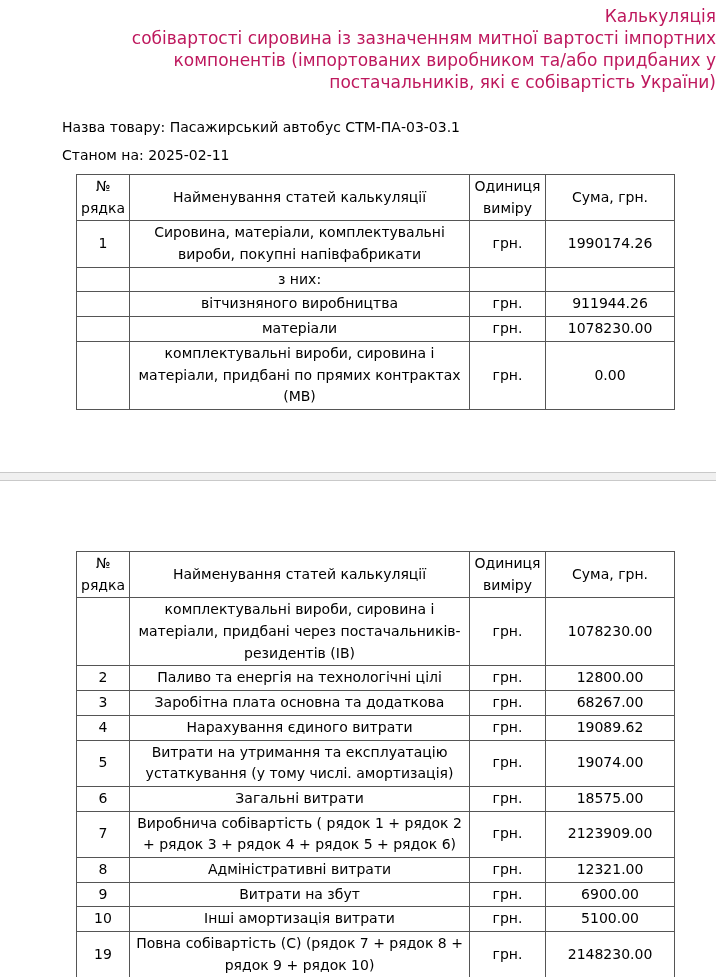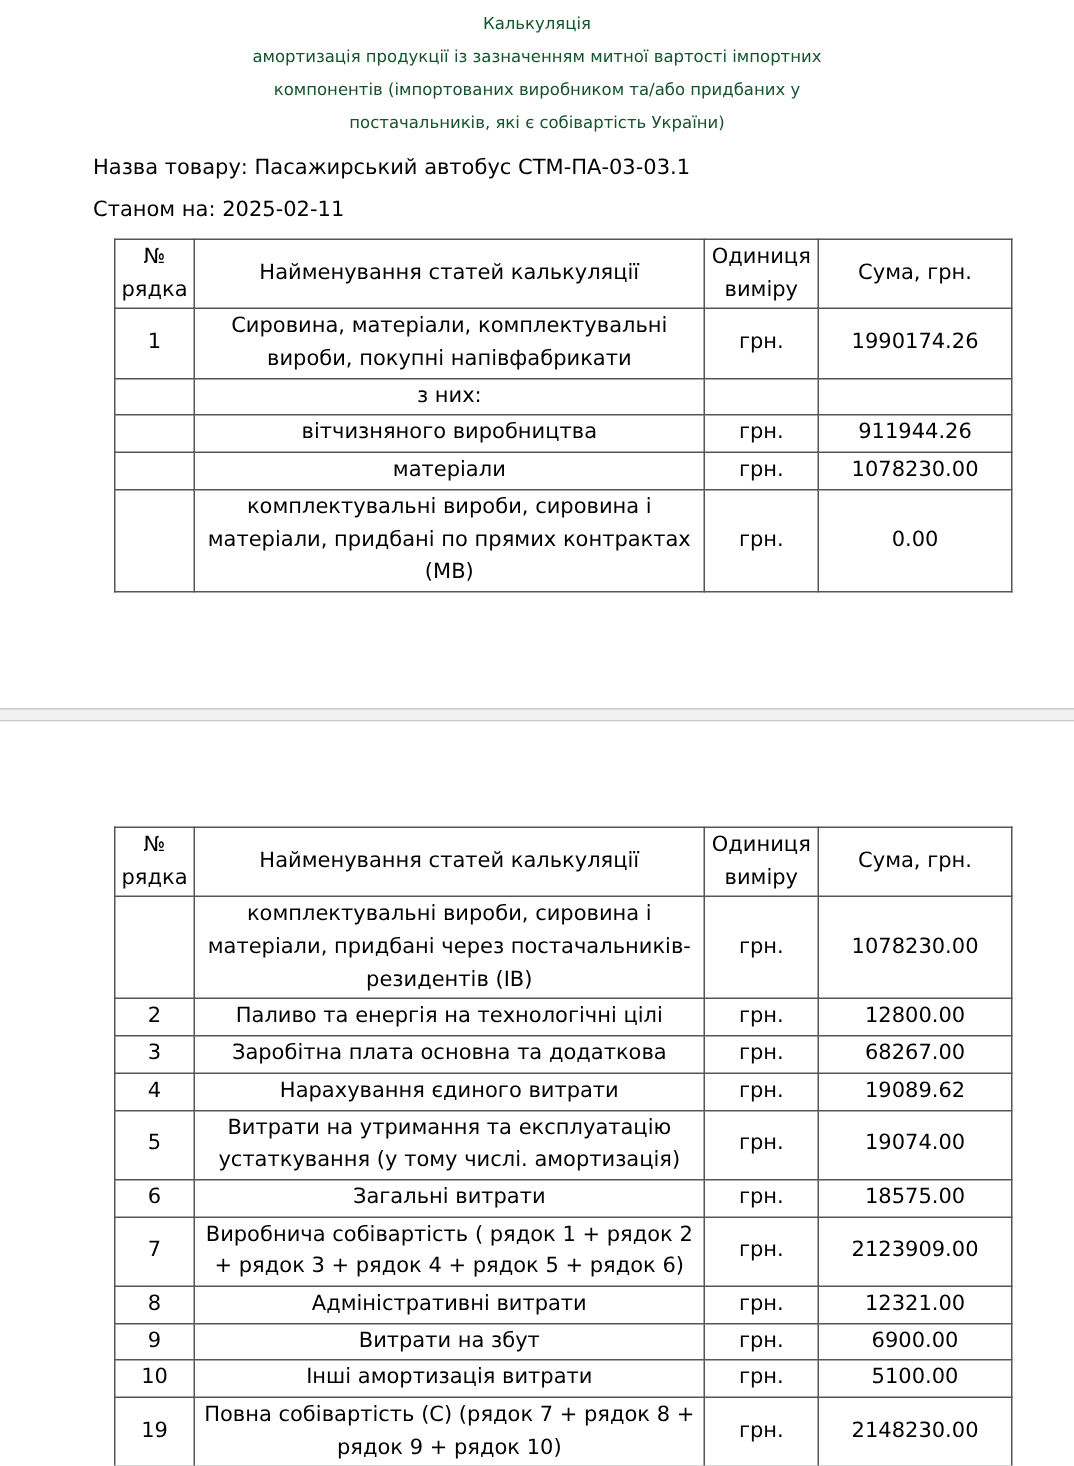--- a/index.html
+++ b/index.html
@@ -20,30 +20,31 @@
   .page-2 { padding-top: 70px; }
   .page-separator {
     width: 716px;
     height: 9px;
     background: #f0f0f0;
     border-top: 1px solid #c9c9c9;
     border-bottom: 1px solid #c9c9c9;
   }
   .doc-title { text-align: center; }
   .title-line {
-    font-size: 11px;
+    font-size: 17px;
     line-height: 22px;
-    color: #14532d;
+    color: #be185d;
+    text-align: right;
   }
   .meta-line {
     font-size: 14px;
     line-height: 20px;
     margin: 8px 0 0 62px;
   }
-  .meta-line.first { margin-top: 9px; }
+  .meta-line.first { margin-top: 24px; }
   table.calc-table {
     border-collapse: collapse;
     table-layout: fixed;
     margin-left: 76px;
     margin-top: 9px;
   }
   .page-2 table.calc-table { margin-top: 0; }
   table.calc-table th,
   table.calc-table td {
     border: 1px solid #555555;
@@ -59,21 +60,21 @@
   col.c-name { width: 340px; }
   col.c-unit { width: 76px; }
   col.c-sum  { width: 129px; }
 </style>
 </head>
 <body>
 
 <div class="page page-1">
   <div class="doc-title">
     <div class="title-line">Калькуляція</div>
-    <div class="title-line">амортизація продукції із зазначенням митної вартості імпортних</div>
+    <div class="title-line">собівартості сировина із зазначенням митної вартості імпортних</div>
     <div class="title-line">компонентів (імпортованих виробником та/або придбаних у</div>
     <div class="title-line">постачальників, які є собівартість України)</div>
   </div>
   <div class="meta-line first">Назва товару: Пасажирський автобус СТМ-ПА-03-03.1</div>
   <div class="meta-line">Станом на: 2025-02-11</div>
 
   <table class="calc-table">
     <colgroup>
       <col class="c-num">
         <col class="c-name">

